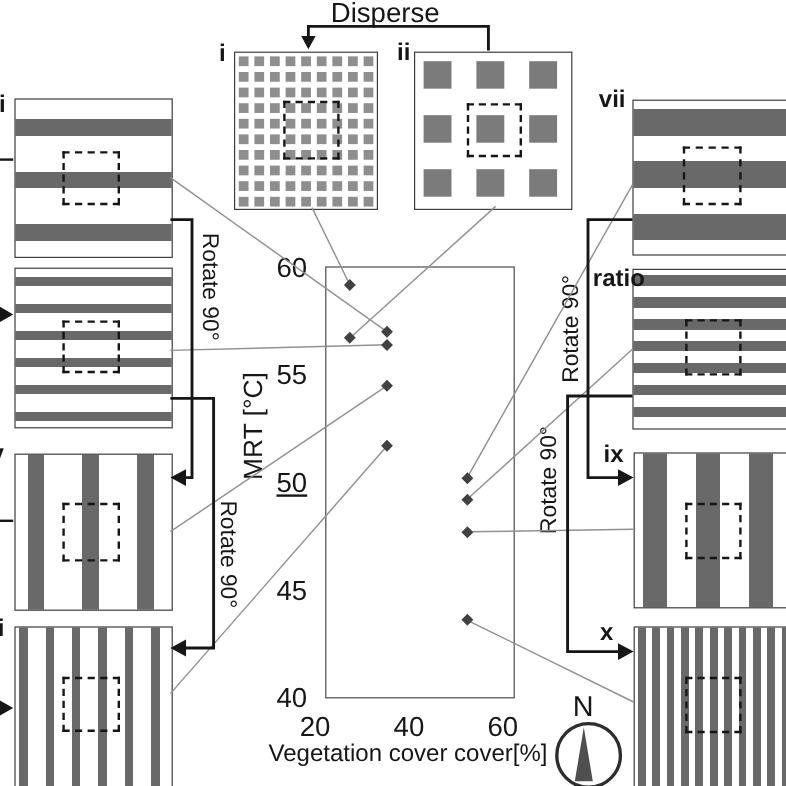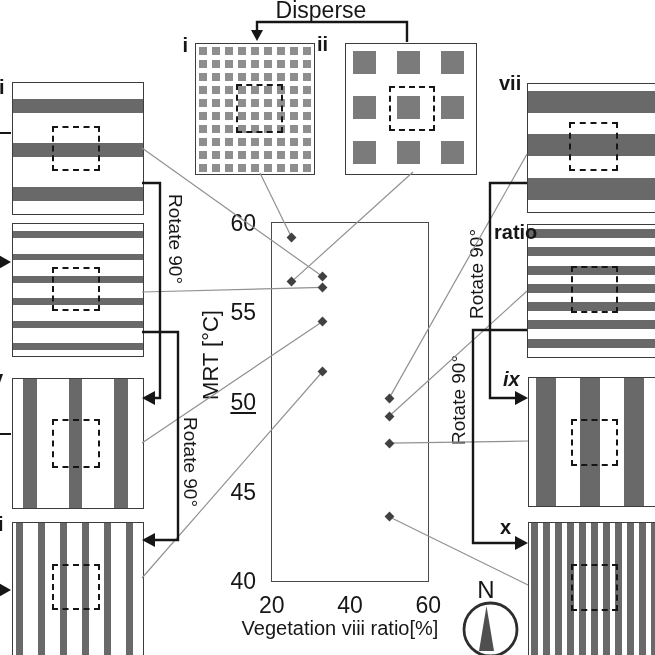--- a/index.html
+++ b/index.html
@@ -7,21 +7,21 @@
          font-family:"Liberation Sans",sans-serif;color:#161616;}
   .pat{position:absolute;border:1.6px solid #3c3c3c;background-color:#fff;z-index:2;box-sizing:content-box;}
   .dash{position:absolute;border:2px dashed #161616;z-index:3;background:transparent;}
   .rlabel{position:absolute;font-weight:bold;font-size:20px;line-height:1.1;z-index:4;white-space:nowrap;}
   .rlabel.right{text-align:right;}
   .rot{position:absolute;font-size:19px;line-height:1;white-space:nowrap;z-index:4;color:#161616;}
   .cw{transform:translate(-50%,-50%) rotate(90deg);}
   .ccw{transform:translate(-50%,-50%) rotate(-90deg);}
   #chartbox{position:absolute;left:271px;top:222px;width:158px;height:360px;border:1.6px solid #4a4a4a;box-sizing:border-box;z-index:1;}
   .ytick{position:absolute;width:40px;text-align:right;font-size:23px;line-height:26px;z-index:2;}
-  .xtick{position:absolute;width:44px;text-align:center;font-size:23px;line-height:26px;z-index:2;}
+  .xtick{position:absolute;width:44px;font-size:23px;line-height:26px;z-index:2;}
   #xlabel{position:absolute;left:215px;top:617px;width:250px;text-align:center;font-size:20px;z-index:2;}
   #ylabel{position:absolute;left:211px;top:355px;font-size:22px;white-space:nowrap;transform:translate(-50%,-50%) rotate(-90deg);z-index:2;}
   #disperse{position:absolute;left:251px;top:-3px;width:140px;text-align:center;font-size:23px;z-index:2;}
   #nlabel{position:absolute;left:464px;top:576px;width:44px;text-align:center;font-size:24px;z-index:2;}
   .marker{position:absolute;width:7px;height:7px;background:#414141;transform:rotate(45deg);z-index:6;}
   #overlay{position:absolute;left:0;top:0;z-index:5;pointer-events:none;}
 
   
   #pat-i{left:195px;top:43px;width:118px;height:130px;
     background-image:conic-gradient(at 8px 8px,rgba(0,0,0,0) 75%,#8e8e8e 0);
@@ -78,37 +78,37 @@
     <div class="dash" style="left:43px;top:41px;width:43px;height:43px;"></div>
   </div>
   <div class="pat" id="pat-ix">
     <div class="dash" style="left:42px;top:41px;width:43px;height:43px;"></div>
   </div>
   <div class="pat" id="pat-x">
     <div class="dash" style="left:42px;top:41px;width:43px;height:43px;"></div>
   </div>
 
   <div class="rlabel right" style="left:148px;top:34px;width:40px;">i</div>
-  <div class="rlabel right" style="left:288px;top:33px;width:40px;">ii</div>
+  <div class="rlabel right" style="left:302px;top:33px;width:40px;">ii</div>
   <div class="rlabel" style="left:-12px;top:76px;">iii</div>
 
   <div class="rlabel" style="left:-8px;top:367px;">v</div>
   <div class="rlabel" style="left:-13px;top:513px;">vi</div>
   <div class="rlabel" style="left:499px;top:72px;">vii</div>
   <div class="rlabel" style="left:494px;top:221px;">ratio</div>
-  <div class="rlabel" style="left:503px;top:368px;font-style:italic;">ix</div>
+  <div class="rlabel" style="left:503px;top:368px;">ix</div>
   <div class="rlabel" style="left:500px;top:516px;">x</div>
 
   <div class="rot cw" style="left:175px;top:239px;">Rotate 90°</div>
   <div class="rot cw" style="left:190px;top:462px;">Rotate 90°</div>
   <div class="rot ccw" style="left:476px;top:274px;">Rotate 90°</div>
   <div class="rot ccw" style="left:458px;top:400px;">Rotate 90°</div>
 
   <div id="chartbox"></div>
-  <div id="xlabel">Vegetation viii ratio[%]</div>
+  <div id="xlabel">Vegetation cover cover[%]</div>
   <div id="ylabel">MRT [°C]</div>
 
   <div id="nlabel">N</div>
 
   <svg id="overlay" width="655" height="655">
     <g id="connlines" stroke="#919191" stroke-width="1.2">
         <line x1="260" y1="173" x2="291.4" y2="237.1"></line>
         <line x1="413" y1="172" x2="291.4" y2="281.9"></line>
         <line x1="142" y1="148" x2="322.6" y2="276.6"></line>
         <line x1="142" y1="292" x2="322.6" y2="287.3"></line>

